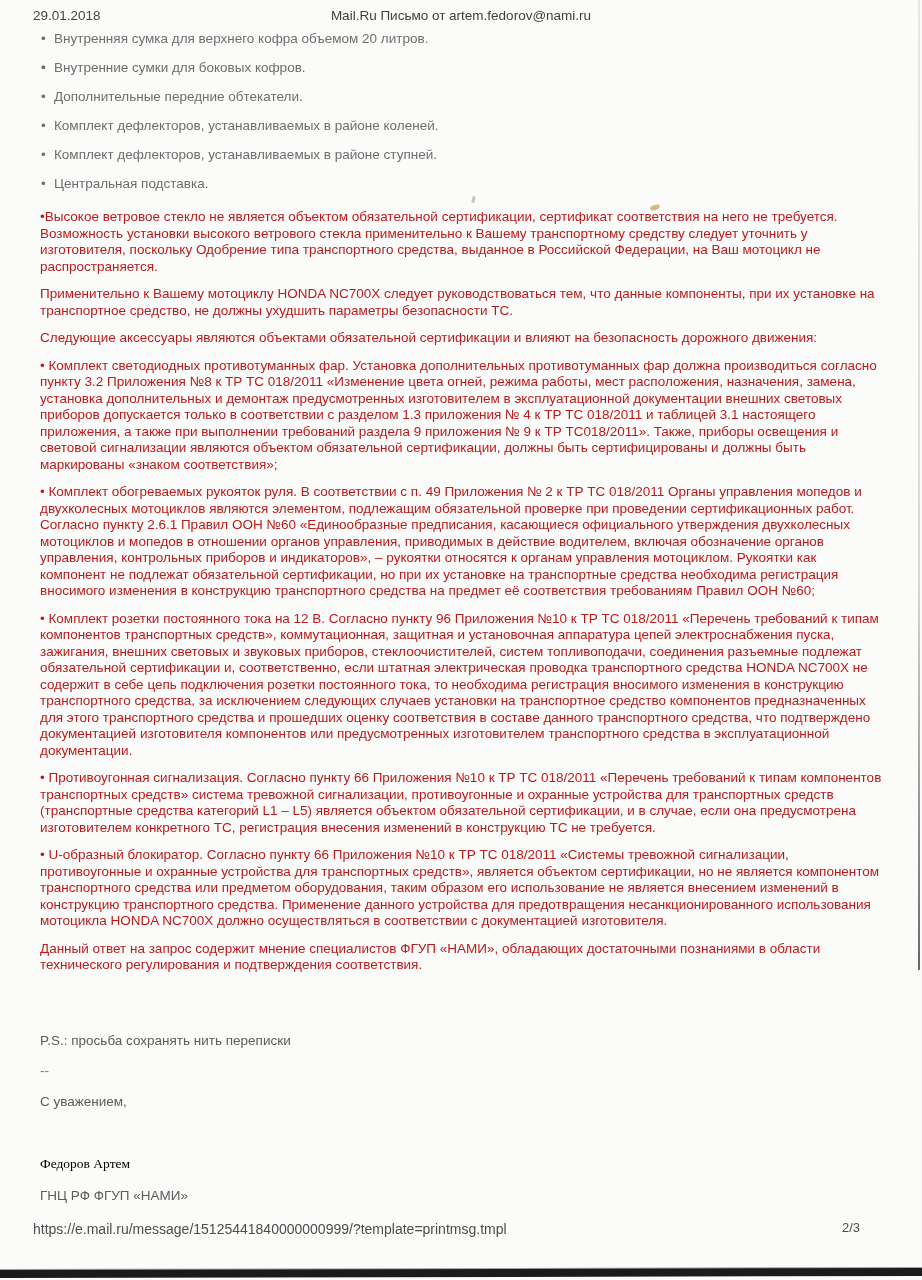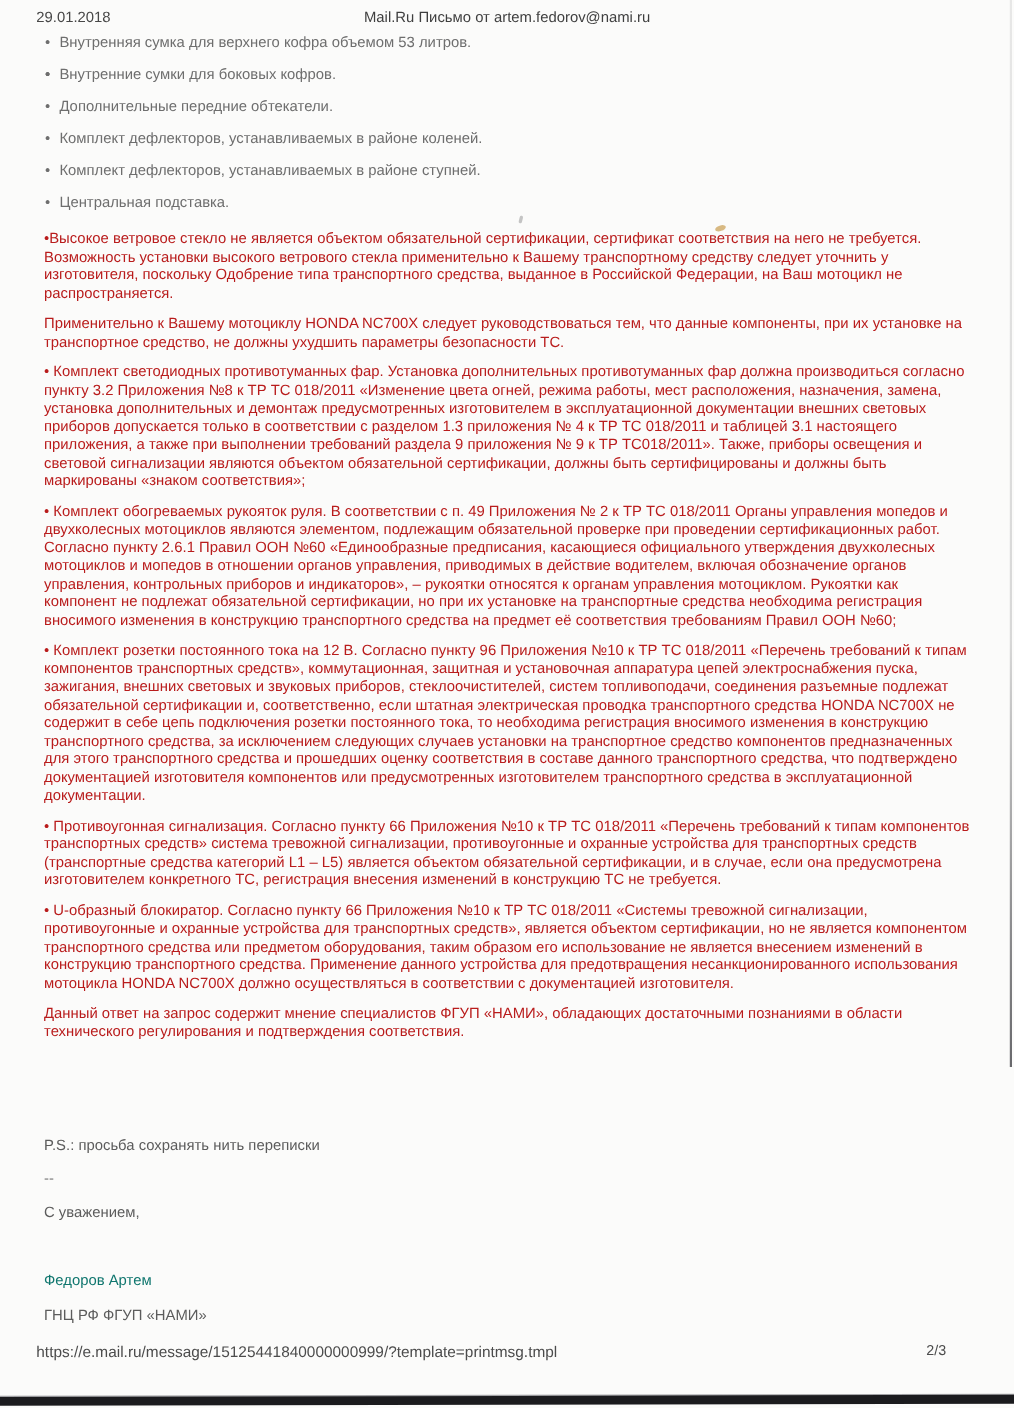--- a/index.html
+++ b/index.html
@@ -37,21 +37,21 @@
   }
   .cert-list { margin: 0; padding: 0; }
 
   .sig-line {
     position: absolute; left: 40px;
     font-size: 13.5px; line-height: 16px; color: #5c5c5c;
   }
   .sig-ps       { top: 1033px; }
   .sig-sep      { top: 1063px; color: #7a7a7a; }
   .sig-regards  { top: 1094px; }
-  .sig-name     { top: 1156px; color: #0f766e; }
+  .sig-name     { top: 1156px; color: #000000; font-family: Liberation Serif, serif; }
   .sig-org      { top: 1188px; }
 
   .footer-url {
     position: absolute; left: 33px; top: 1221px;
     font-size: 14px; color: #4c4c4c;
   }
   .page-num {
     position: absolute; left: 842px; top: 1220px;
     font-size: 13px; color: #4c4c4c;
   }
@@ -86,21 +86,21 @@
 <div class="sheet">
 
   <div class="header-date">29.01.2018</div>
   <div class="header-title">Mail.Ru Письмо от artem.fedorov@nami.ru</div>
 
   <div class="content">
 
     <ul class="acc-list">
         <li>
         <span class="blt">•</span>
-        <span>Внутренняя сумка для верхнего кофра объемом 53 литров.</span>
+        <span>Внутренняя сумка для верхнего кофра объемом 20 литров.</span>
       </li>
         <li>
         <span class="blt">•</span>
       </li>
         <li>
         <span class="blt">•</span>
         <span>Внутренние сумки для боковых кофров.</span>
       </li>
         <li>
         <span class="blt">•</span>
@@ -117,20 +117,21 @@
         <li>
         <span class="blt">•</span>
         <span>Центральная подставка.</span>
       </li>
       </ul>
 
     <p class="para">•Высокое ветровое стекло не является объектом обязательной сертификации, сертификат соответствия на него не требуется. Возможность установки высокого ветрового стекла применительно к Вашему транспортному средству следует уточнить у изготовителя, поскольку Одобрение типа транспортного средства, выданное в Российской Федерации, на Ваш мотоцикл не распространяется.</p>
 
     <p class="para">Применительно к Вашему мотоциклу HONDA NC700X следует руководствоваться тем, что данные компоненты, при их установке на транспортное средство, не должны ухудшить параметры безопасности ТС.</p>
 
+    <p class="para">Следующие аксессуары являются объектами обязательной сертификации и влияют на безопасность дорожного движения:</p>
 
     <div class="cert-list">
         <p class="para">• Комплект светодиодных противотуманных фар. Установка дополнительных противотуманных фар должна производиться согласно пункту 3.2 Приложения №8 к ТР ТС 018/2011 «Изменение цвета огней, режима работы, мест расположения, назначения, замена, установка дополнительных и демонтаж предусмотренных изготовителем в эксплуатационной документации внешних световых приборов допускается только в соответствии с разделом 1.3 приложения № 4 к ТР ТС 018/2011 и таблицей 3.1 настоящего приложения, а также при выполнении требований раздела 9 приложения № 9 к ТР ТС018/2011». Также, приборы освещения и световой сигнализации являются объектом обязательной сертификации, должны быть сертифицированы и должны быть маркированы «знаком соответствия»;</p>
         <p class="para">• Комплект обогреваемых рукояток руля. В соответствии с п. 49 Приложения № 2 к ТР ТС 018/2011 Органы управления мопедов и двухколесных мотоциклов являются элементом, подлежащим обязательной проверке при проведении сертификационных работ. Согласно пункту 2.6.1 Правил ООН №60 «Единообразные предписания, касающиеся официального утверждения двухколесных мотоциклов и мопедов в отношении органов управления, приводимых в действие водителем, включая обозначение органов управления, контрольных приборов и индикаторов», – рукоятки относятся к органам управления мотоциклом. Рукоятки как компонент не подлежат обязательной сертификации, но при их установке на транспортные средства необходима регистрация вносимого изменения в конструкцию транспортного средства на предмет её соответствия требованиям Правил ООН №60;</p>
         <p class="para">• Комплект розетки постоянного тока на 12 В. Согласно пункту 96 Приложения №10 к ТР ТС 018/2011 «Перечень требований к типам компонентов транспортных средств», коммутационная, защитная и установочная аппаратура цепей электроснабжения пуска, зажигания, внешних световых и звуковых приборов, стеклоочистителей, систем топливоподачи, соединения разъемные подлежат обязательной сертификации и, соответственно, если штатная электрическая проводка транспортного средства HONDA NC700X не содержит в себе цепь подключения розетки постоянного тока, то необходима регистрация вносимого изменения в конструкцию транспортного средства, за исключением следующих случаев установки на транспортное средство компонентов предназначенных для этого транспортного средства и прошедших оценку соответствия в составе данного транспортного средства, что подтверждено документацией изготовителя компонентов или предусмотренных изготовителем транспортного средства в эксплуатационной документации.</p>
         <p class="para">• Противоугонная сигнализация. Согласно пункту 66 Приложения №10 к ТР ТС 018/2011 «Перечень требований к типам компонентов транспортных средств» система тревожной сигнализации, противоугонные и охранные устройства для транспортных средств (транспортные средства категорий L1 – L5) является объектом обязательной сертификации, и в случае, если она предусмотрена изготовителем конкретного ТС, регистрация внесения изменений в конструкцию ТС не требуется.</p>
         <p class="para">• U-образный блокиратор. Согласно пункту 66 Приложения №10 к ТР ТС 018/2011 «Системы тревожной сигнализации, противоугонные и охранные устройства для транспортных средств», является объектом сертификации, но не является компонентом транспортного средства или предметом оборудования, таким образом его использование не является внесением изменений в конструкцию транспортного средства. Применение данного устройства для предотвращения несанкционированного использования мотоцикла HONDA NC700X должно осуществляться в соответствии с документацией изготовителя.</p>
       </div>
 
     <p class="para">Данный ответ на запрос содержит мнение специалистов ФГУП «НАМИ», обладающих достаточными познаниями в области технического регулирования и подтверждения соответствия.</p>

